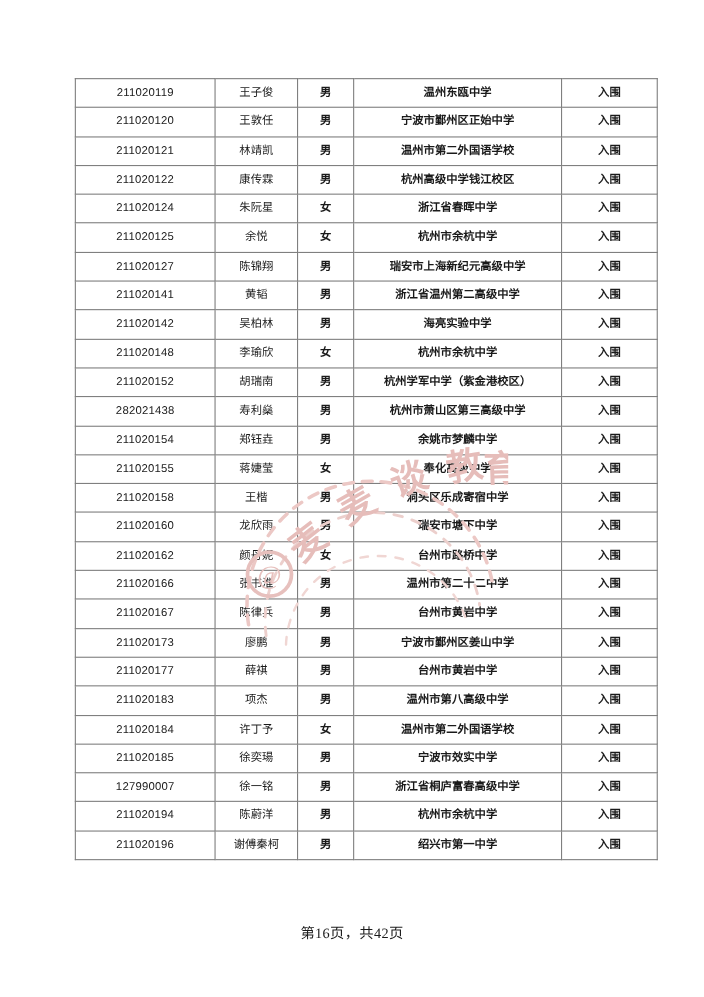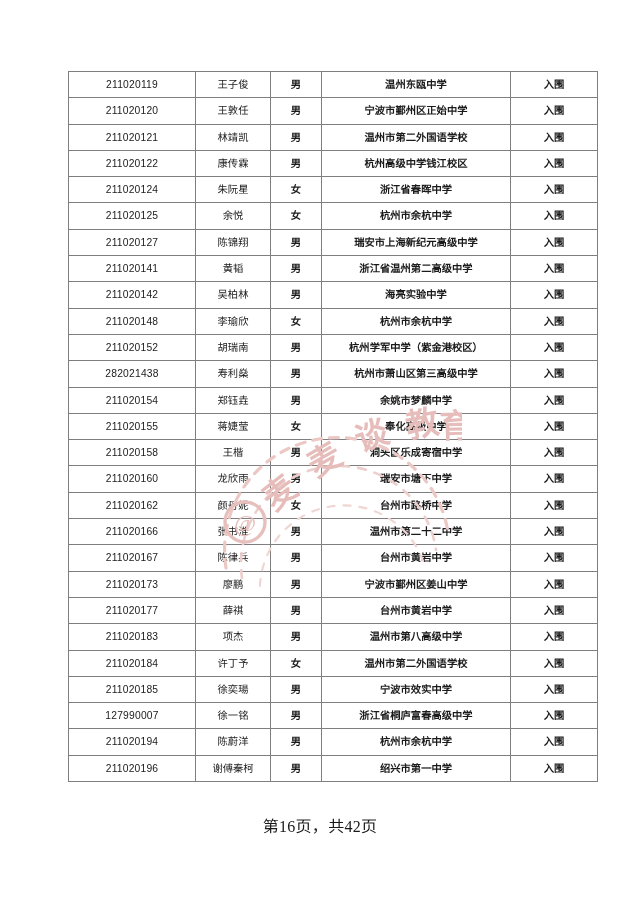--- a/index.html
+++ b/index.html
@@ -63,25 +63,25 @@
   td.c-id     { width: 122px; font-family: Liberation Sans, sans-serif; font-size: 10.6px; letter-spacing: .2px; }
   td.c-name   { width: 70px;  font-weight: 400; }
   td.c-gender { width: 46px;  font-weight: 700; }
   td.c-school { width: 184px; font-weight: 700; }
   td.c-status { width: 82px;  font-weight: 700; }
 
   
   .footer {
     position: absolute;
     left: 0;
-    top: 813px;
+    top: 838px;
     width: 640px;
     text-align: center;
     font-family: "Liberation Serif", "DejaVu Serif", serif;
-    font-size: 16px;
+    font-size: 13px;
     color: #1a1a1a;
     letter-spacing: .3px;
     z-index: 3;
   }
 </style>
 </head>
 <body>
 
 <div class="page">
 

